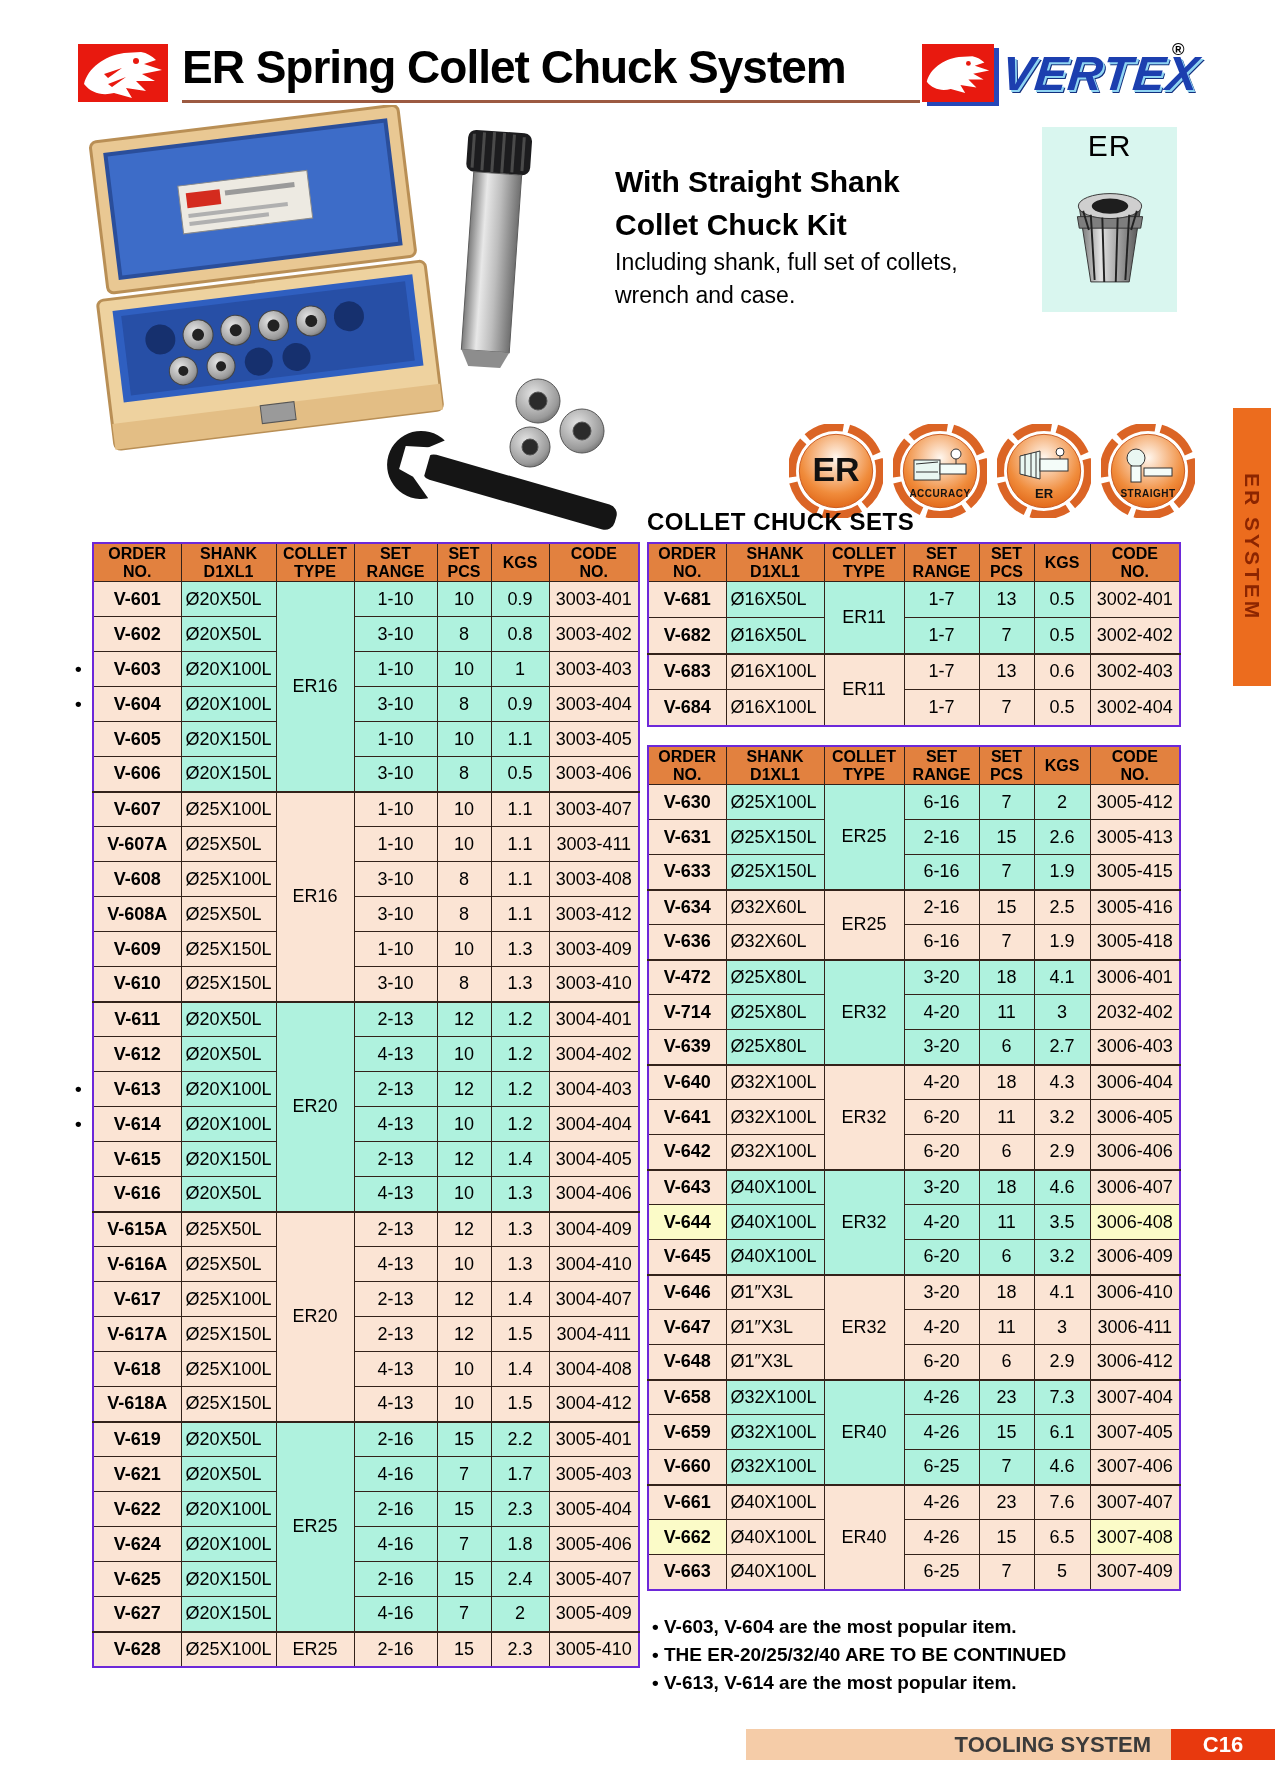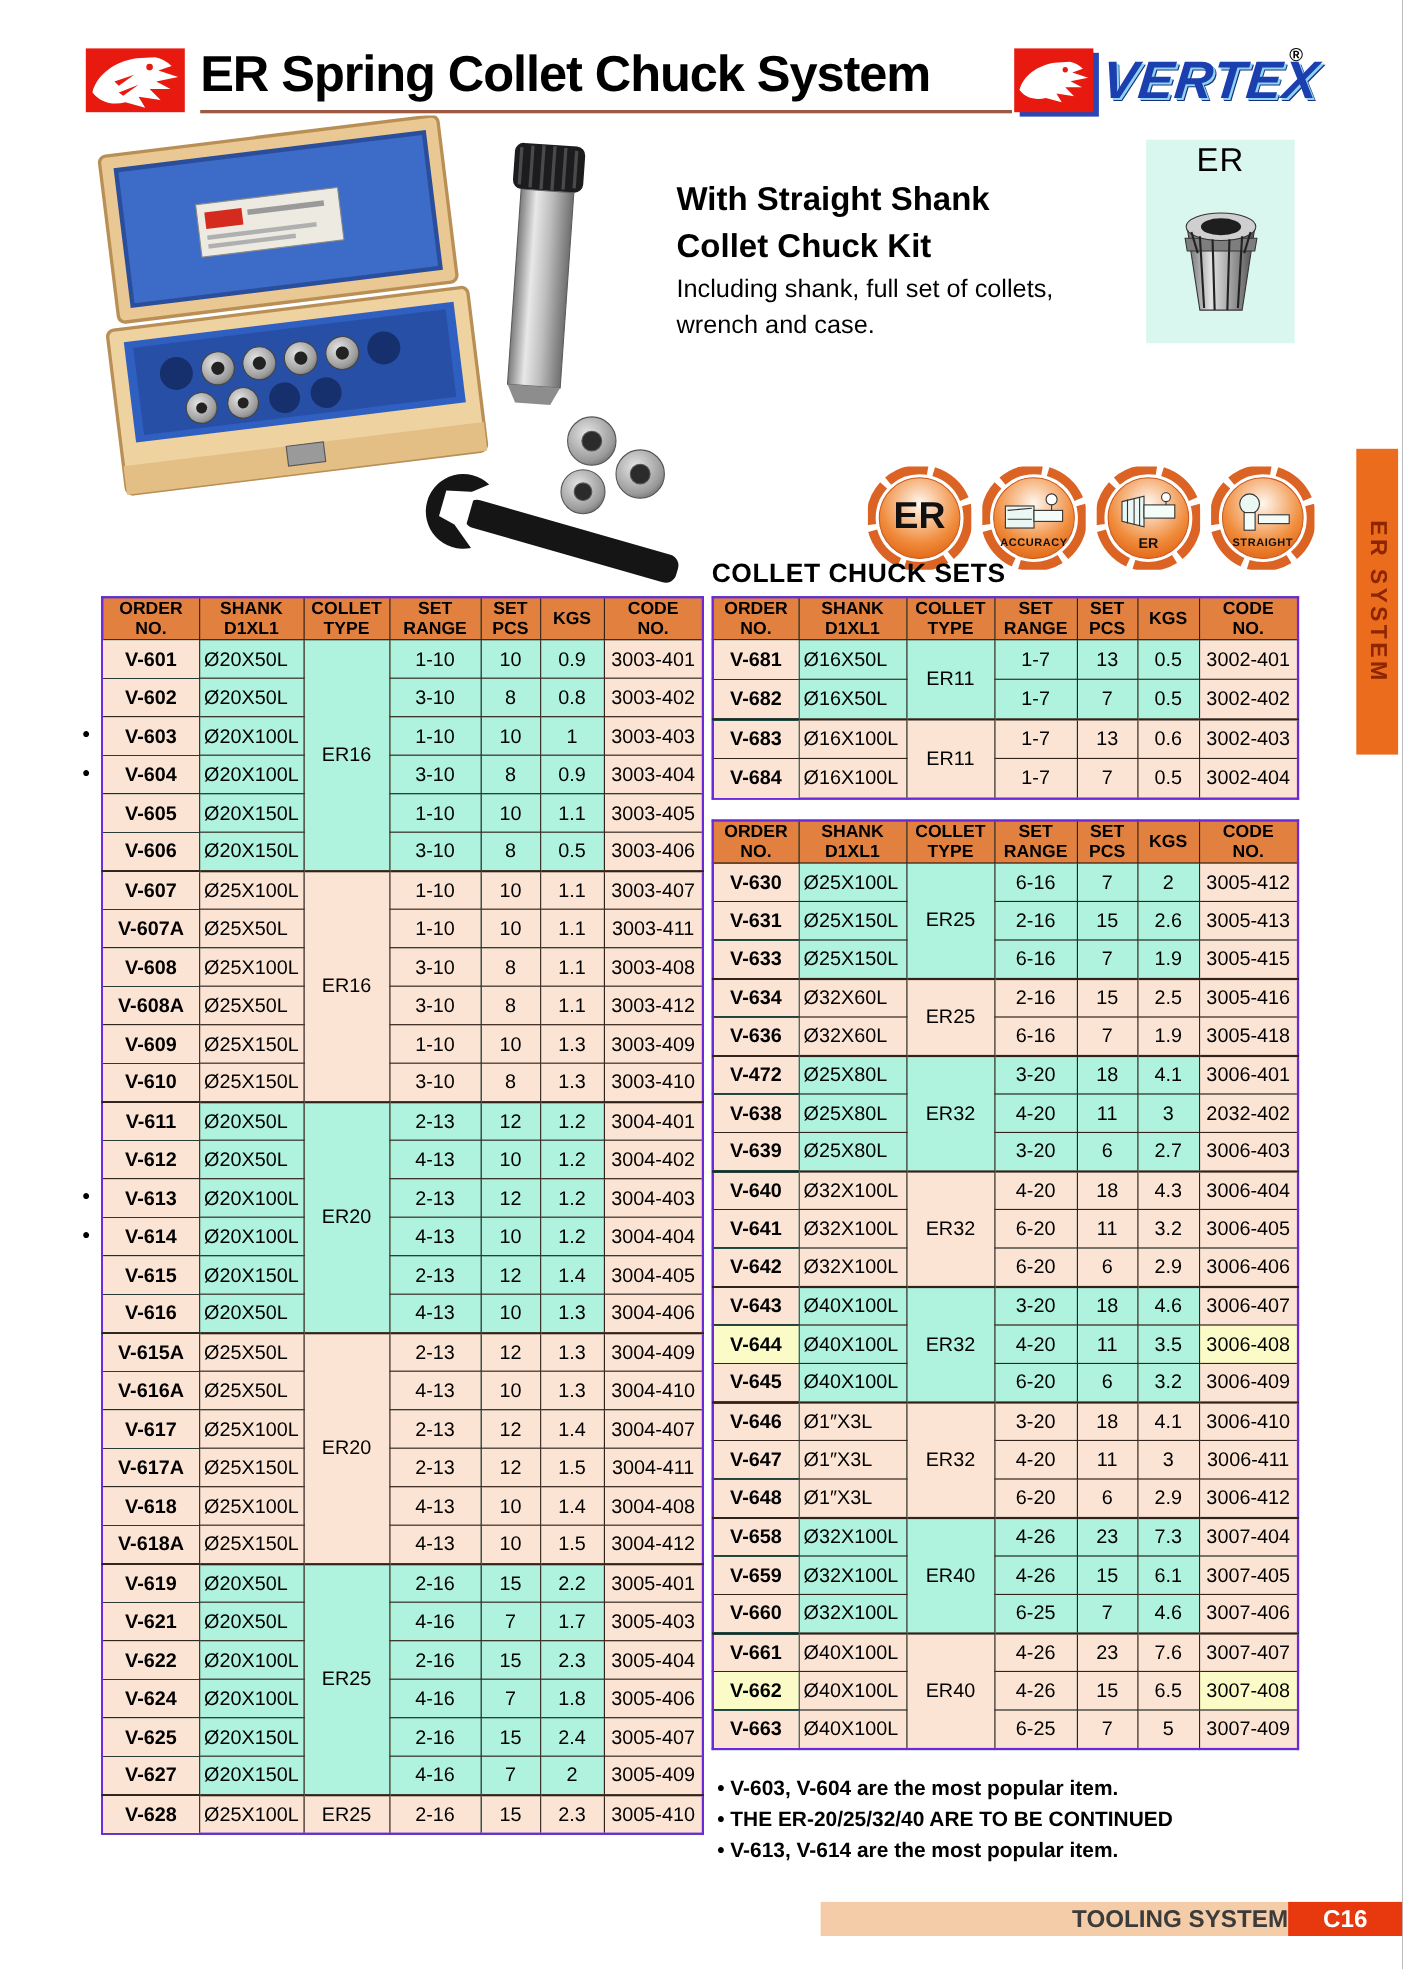--- a/index.html
+++ b/index.html
@@ -64,21 +64,21 @@
   .tbl td.hl{background:#FBFBC8;}
   tr.gs td{border-top-width:2px;}
   .tbl td.c-shank{text-align:left;padding-left:4px;}
   .dot{position:absolute;left:-19px;top:50%;transform:translateY(-50%);font-size:19px;color:#000;}
 
   
   .notes{position:absolute;left:652px;top:1613px;font-size:19px;font-weight:bold;line-height:28px;}
 
   
   .footer-bar{position:absolute;left:746px;top:1729px;width:425px;height:31px;background:#F5CCA8;
-              text-align:right;line-height:31px;font-size:22px;font-weight:bold;color:#3B3B3B;box-sizing:border-box;}
+              text-align:right;line-height:31px;font-size:22px;font-weight:bold;color:#3B3B3B;padding-right:20px;box-sizing:border-box;}
   .footer-page{position:absolute;left:1171px;top:1729px;width:104px;height:31px;background:#E8390E;
                color:#fff;text-align:center;line-height:31px;font-size:22px;font-weight:bold;}
 </style>
 </head>
 <body>
 
 <div class="page">
 
   <div class="logo-box">
     <svg viewBox="0 0 90 58">
@@ -697,21 +697,21 @@
         <tr class="cyan gs">
           <td class="c-order">V-472</td>
           <td class="c-shank">Ø25X80L</td>
           <td class="c-collet" rowspan="3">ER32</td>
           <td class="c-range">3-20</td>
           <td class="c-pcs">18</td>
           <td class="c-kgs">4.1</td>
           <td class="c-code">3006-401</td>
         </tr>
         <tr class="cyan">
-          <td class="c-order">V-638</td>
+          <td class="c-order">V-714</td>
           <td class="c-shank">Ø25X80L</td>
           <td class="c-range">4-20</td>
           <td class="c-pcs">11</td>
           <td class="c-kgs">3</td>
           <td class="c-code">2032-402</td>
         </tr>
         <tr class="cyan">
           <td class="c-order">V-639</td>
           <td class="c-shank">Ø25X80L</td>
           <td class="c-range">3-20</td>

